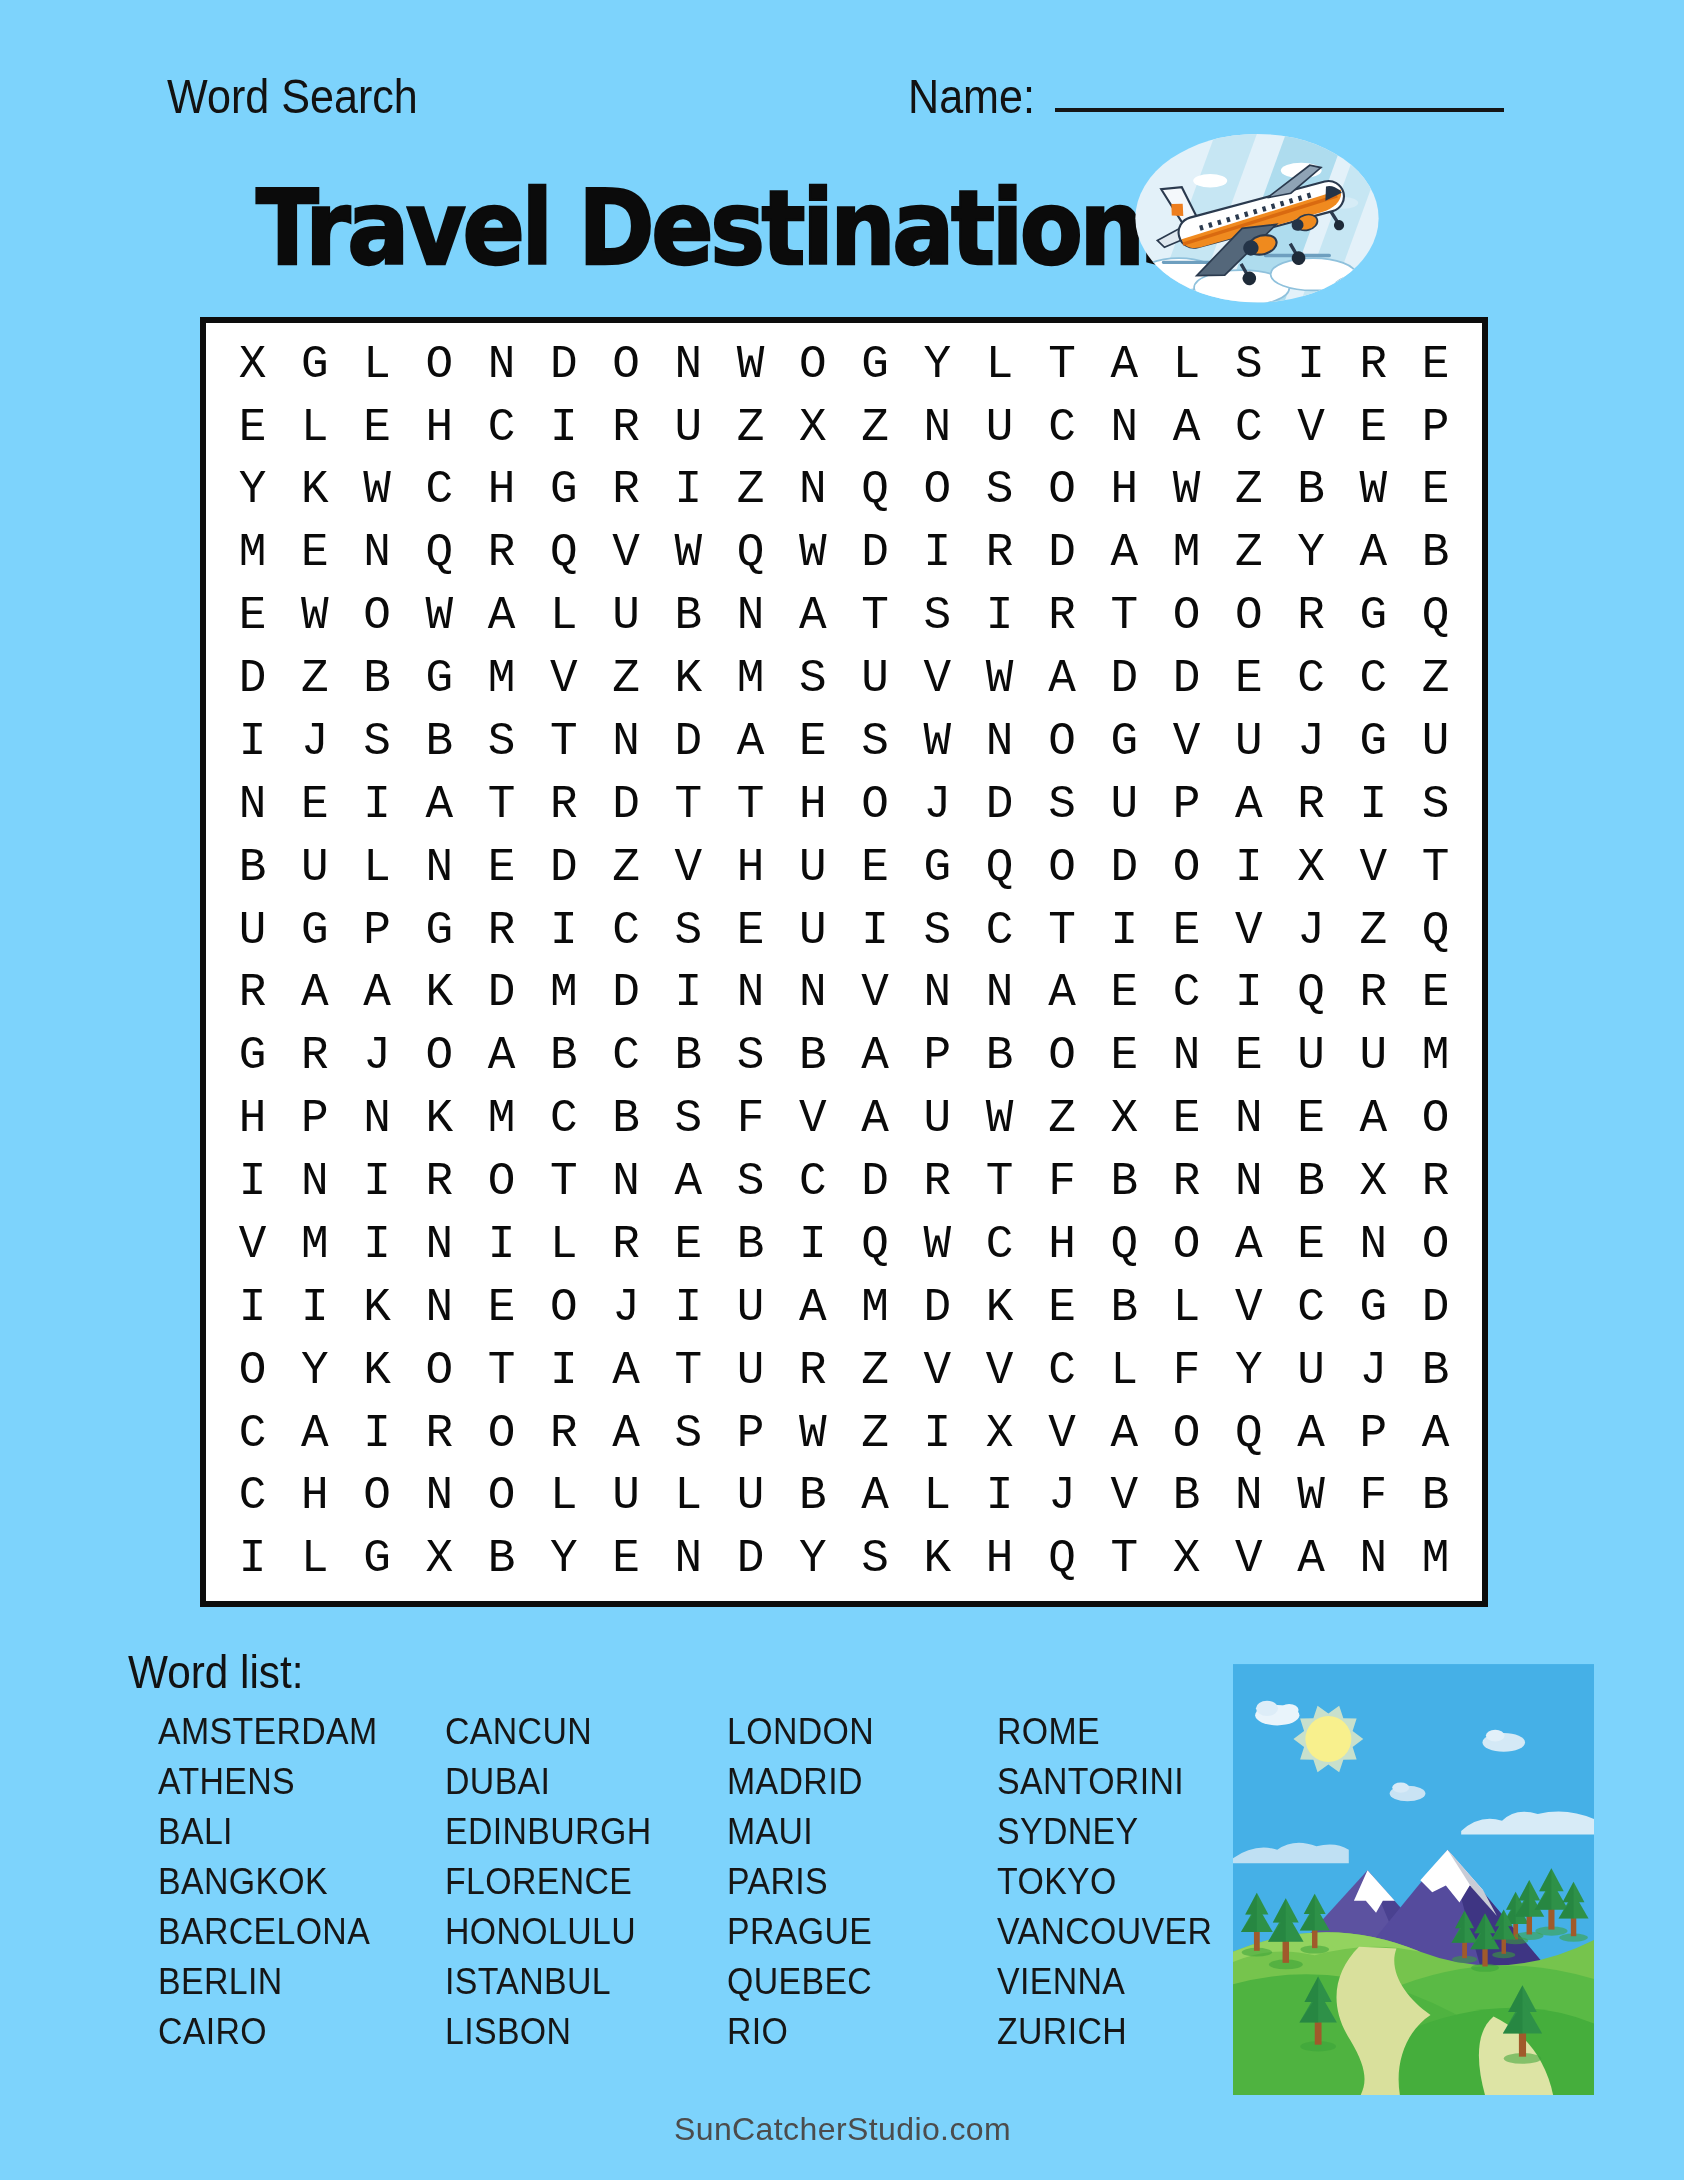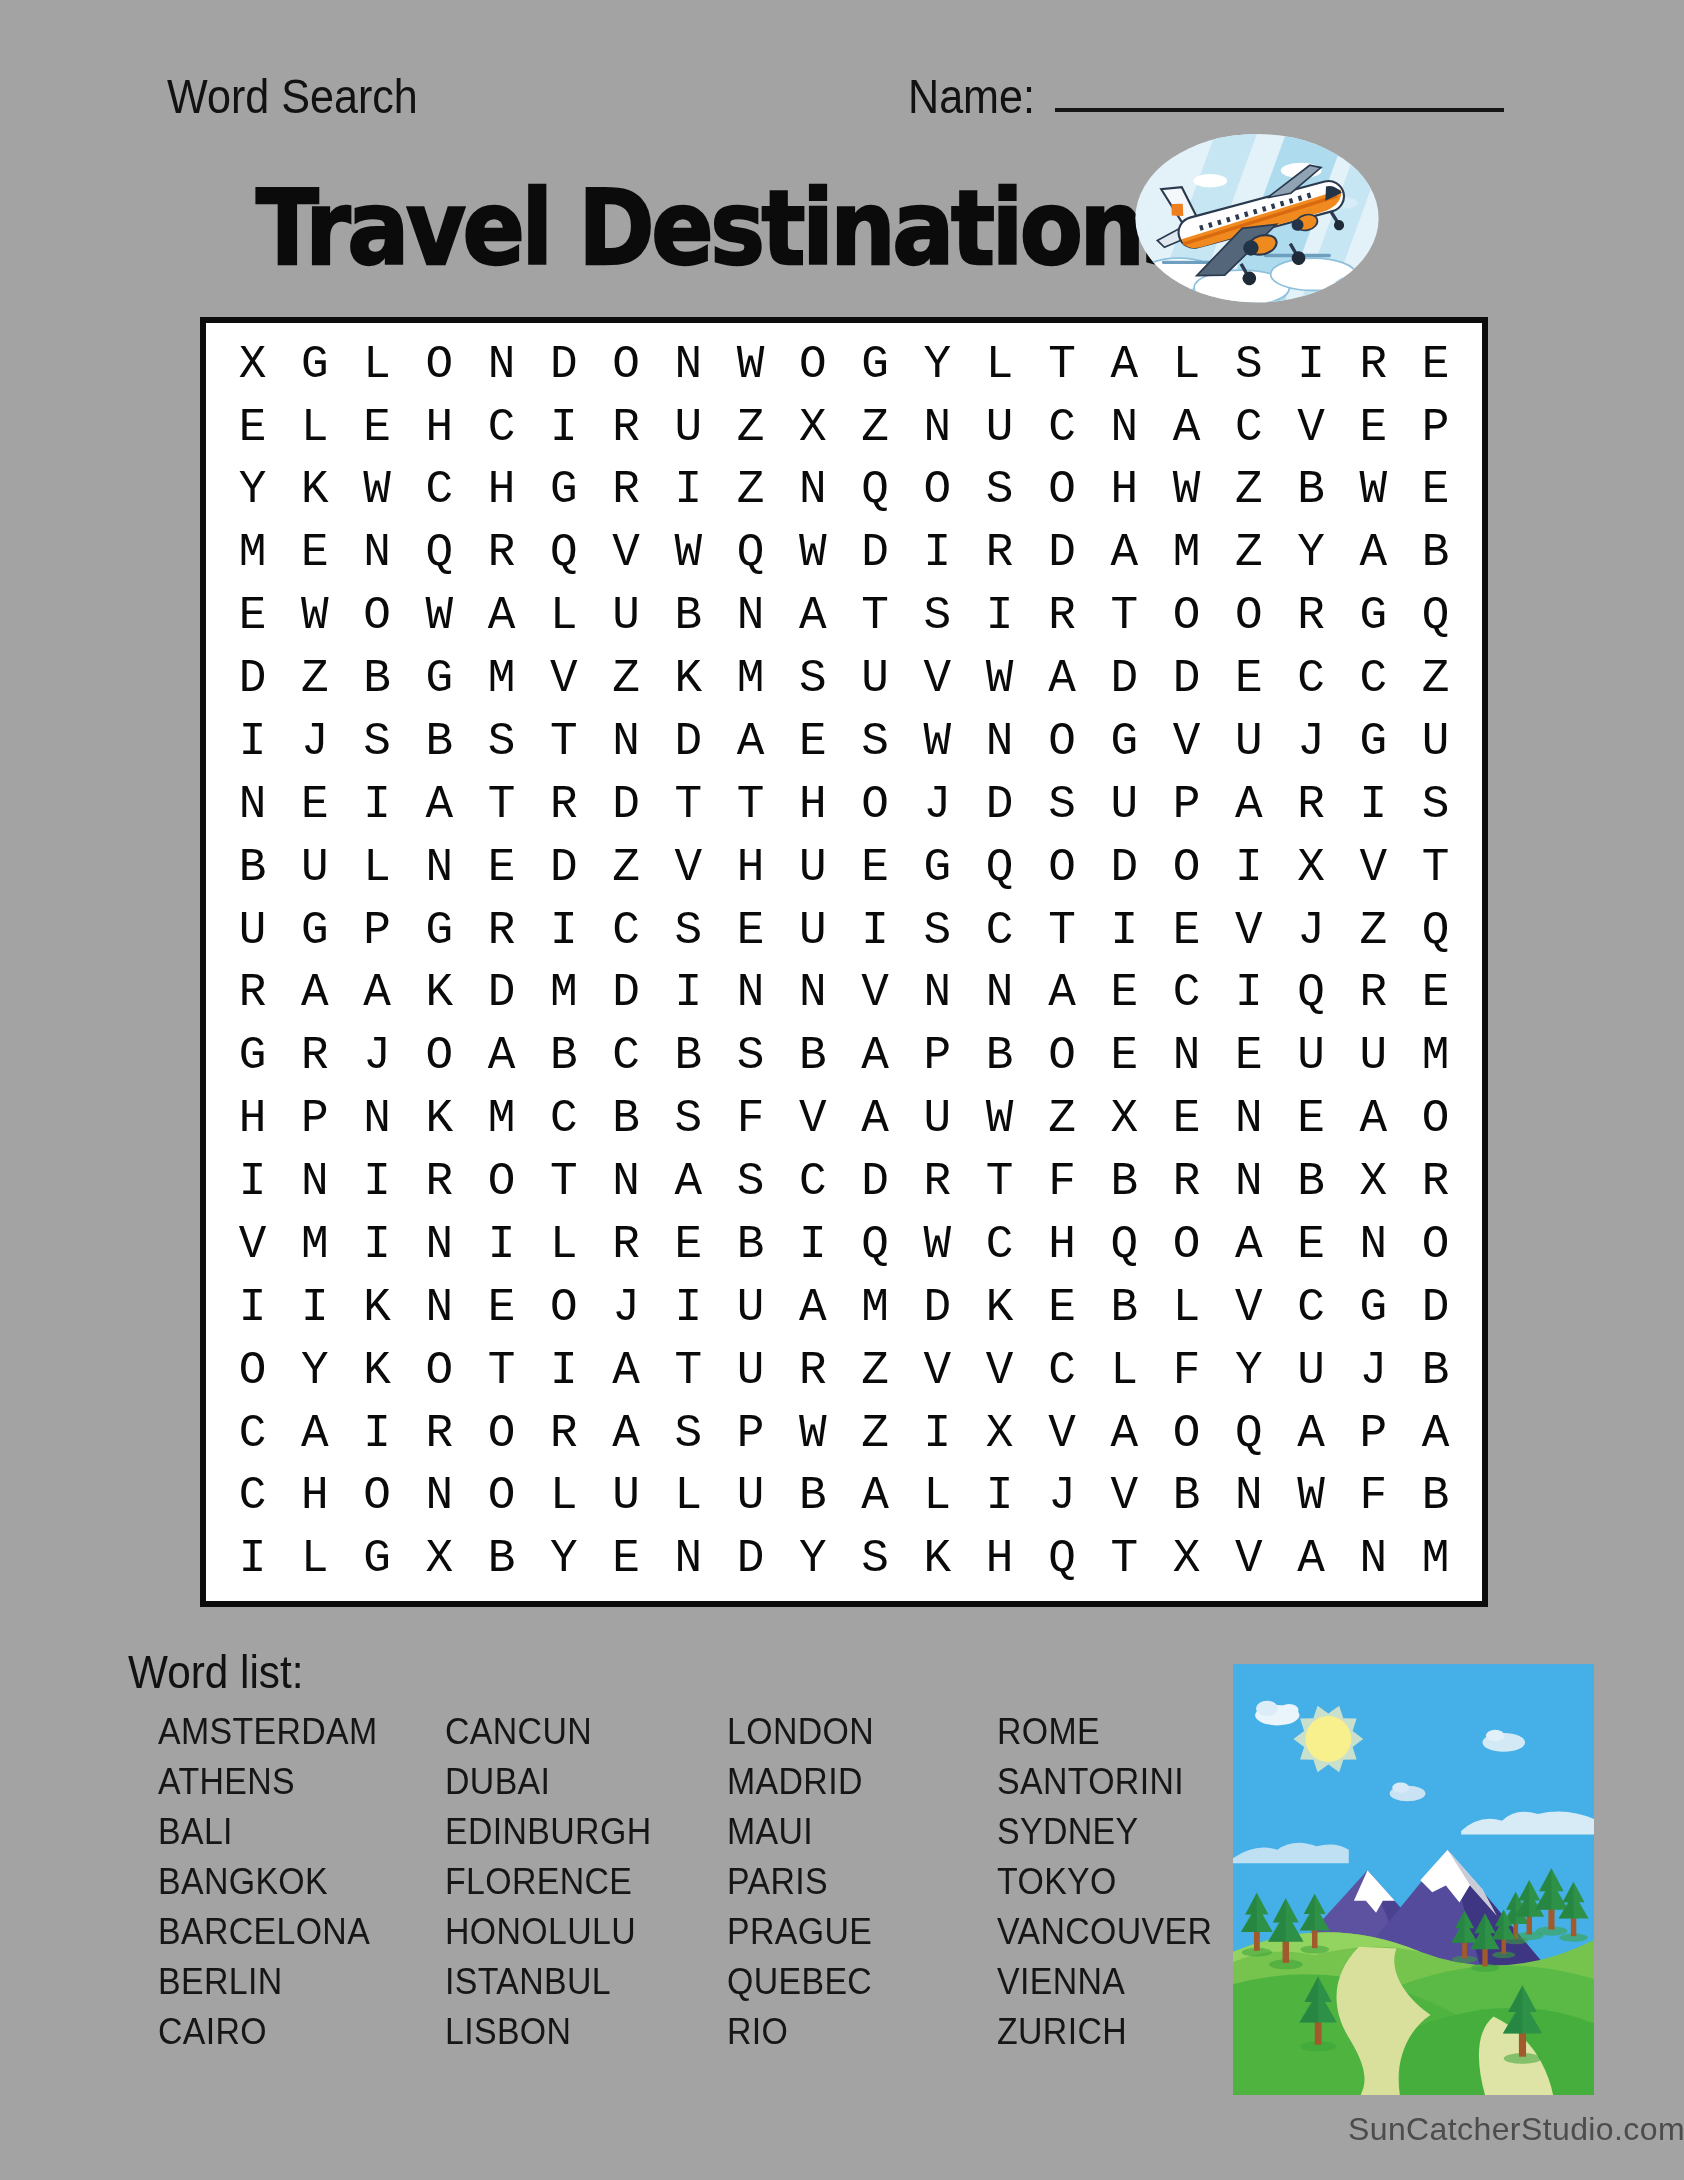--- a/index.html
+++ b/index.html
@@ -1,17 +1,17 @@
 <!DOCTYPE html>
 <html style="font-size:13.6px"><head>
 <meta charset="utf-8">
 <style>
   html,body{margin:0;padding:0;background:#e8e8e8;}
   #page{
-    position:relative; width:1685px; height:2181px; background:#a3a3a3;
+    position:relative; width:1685px; height:2181px; background:#7dd3fc;
     font-family:"Liberation Sans", sans-serif; overflow:hidden; margin:0 auto;
   }
   
   .ws-label{
     position:absolute; left:167px; top:68px; font-size:49px; color:#121212;
     transform:scaleX(.88); transform-origin:left top; letter-spacing:0;
     white-space:nowrap;
   }
   .name-label{
     position:absolute; left:908px; top:68px; font-size:49px; color:#121212;
@@ -45,21 +45,21 @@
     transform:scaleX(.9); transform-origin:left top; white-space:nowrap;
   }
   .word-col{
     position:absolute; top:1707px; transform:scaleX(.94); transform-origin:left top;
   }
   .word-col.c0{left:158px;} .word-col.c1{left:445px;} .word-col.c2{left:727px;} .word-col.c3{left:997px;}
   .word{ font-size:36px; line-height:50px; color:#161616; letter-spacing:0.4px; white-space:nowrap; }
   .landscape-fig{ position:absolute; left:1233px; top:1664px; width:361px; height:431px; }
   
   .footer{
-    position:absolute; left:0; width:100%; top:2111px; text-align:right;
+    position:absolute; left:0; width:100%; top:2111px; text-align:center;
     font-size:32px; color:#4c4c4c; letter-spacing:0.4px;
   }
 </style>
 </head>
 <body>
 
 <div id="page">
 
   <div class="ws-label">Word Search</div>
   <div class="name-label">Name:</div>

